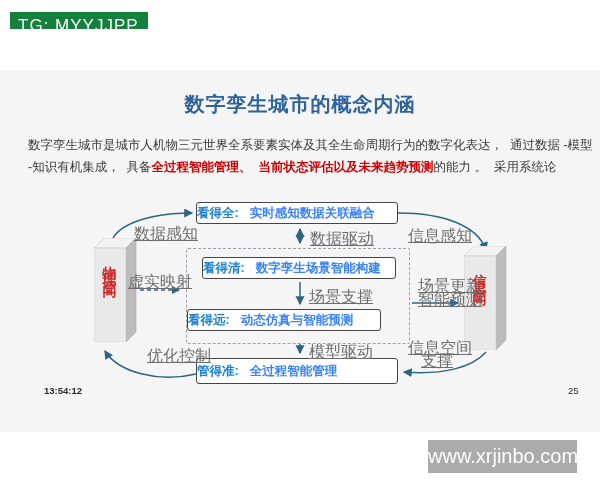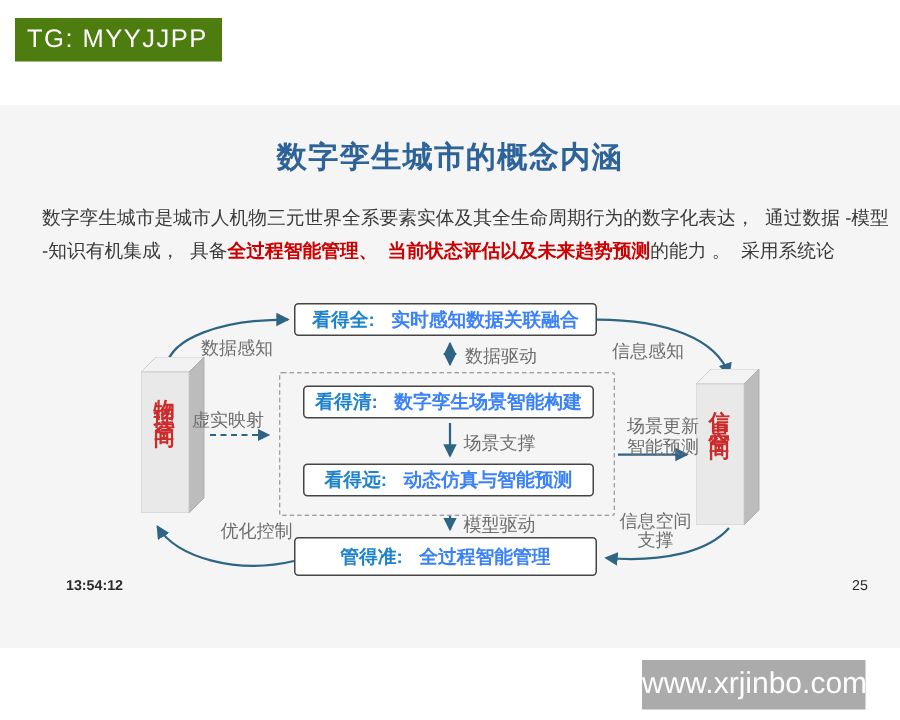--- a/index.html
+++ b/index.html
@@ -3,66 +3,66 @@
 <meta charset="utf-8">
 <style>
   html,body { margin:0; padding:0; background:#ffffff; }
   .stage {
     position:relative; width:600px; height:480px; background:#ffffff;
     font-family:"Liberation Sans", sans-serif; overflow:hidden;
   }
   .slide-bg { position:absolute; left:0; top:70px; width:600px; height:362px; background:#f5f5f6; }
 
   .wm-top {
-    position:absolute; left:10px; top:12px; width:138px; height:29px;
-    background:#4d7c0f; color:#ffffff; font-size:17px; line-height:27px;
+    position:absolute; left:10px; top:12px; width:138px; height:17px;
+    background:#15803d; color:#ffffff; font-size:17px; line-height:27px;
     padding-left:8px; letter-spacing:1px; box-sizing:border-box;
   }
   .wm-bottom {
     position:absolute; left:428px; top:440px; width:149px; height:33px;
     background:#ababab; color:#fdfdfd; font-size:20px; line-height:33px;
     text-align:center;
   }
 
   .title {
     position:absolute; left:0; top:91px; width:600px; text-align:center;
     font-size:20px; font-weight:bold; color:#2d6398; letter-spacing:1px;
   }
 
   .intro { position:absolute; left:28px; top:134px; width:548px; font-size:12.5px; line-height:22px; color:#3a3a3a; }
   .intro div { white-space:pre; }
   .intro .red { color:#cc0000; font-weight:bold; }
 
   .flowbox {
     position:absolute; background:#ffffff; border:1px solid #454545; border-radius:3px;
-    display:flex; align-items:center; justify-content:center; gap:11px;
+    display:flex; align-items:center; gap:11px;
     font-size:12.5px; font-weight:bold; box-sizing:border-box;
   }
   .flowbox .tag { color:#1e83cc; }
   .flowbox .txt { color:#3b82f6; }
   .box1 { left:196px; top:202px; width:202px; height:22px; }
   .dashedbox {
     position:absolute; left:186px; top:248px; width:222px; height:94px;
     border:1px dashed #99a0a8; border-radius:2px;
   }
   .box2 { left:202px; top:257px; width:194px; height:22px; }
-  .box3 { left:202px; top:309px; width:194px; height:22px; }
+  .box3 { left:187px; top:309px; width:194px; height:22px; }
   .box4 { left:196px; top:358px; width:202px; height:26px; }
 
   .prism { position:absolute; width:44px; height:104px; }
   .prism-left { left:94px; top:238px; }
   .prism-right { left:464px; top:246px; }
   .prism-text {
     position:absolute; left:9px; top:17px;
     writing-mode:vertical-lr; text-orientation:upright;
     letter-spacing:6px; font-size:14px; line-height:14px;
     font-weight:bold; color:#cc2b2b;
   }
 
-  .elabel { position:absolute; font-size:12px; color:#6e6e6e; white-space:nowrap; }
+  .elabel { position:absolute; font-size:16px; color:#6e6e6e; white-space:nowrap;text-decoration:underline; }
   .elabel2 { text-align:center; line-height:13px; }
 
   .footer-time { position:absolute; left:44px; top:385px; font-size:9.5px; font-weight:bold; color:#2b2b2b; }
   .footer-page { position:absolute; left:568px; top:385px; font-size:9.5px; color:#2b2b2b; }
 
   svg.arrows { position:absolute; left:0; top:0; pointer-events:none; }
 </style>
 </head>
 <body>
 

